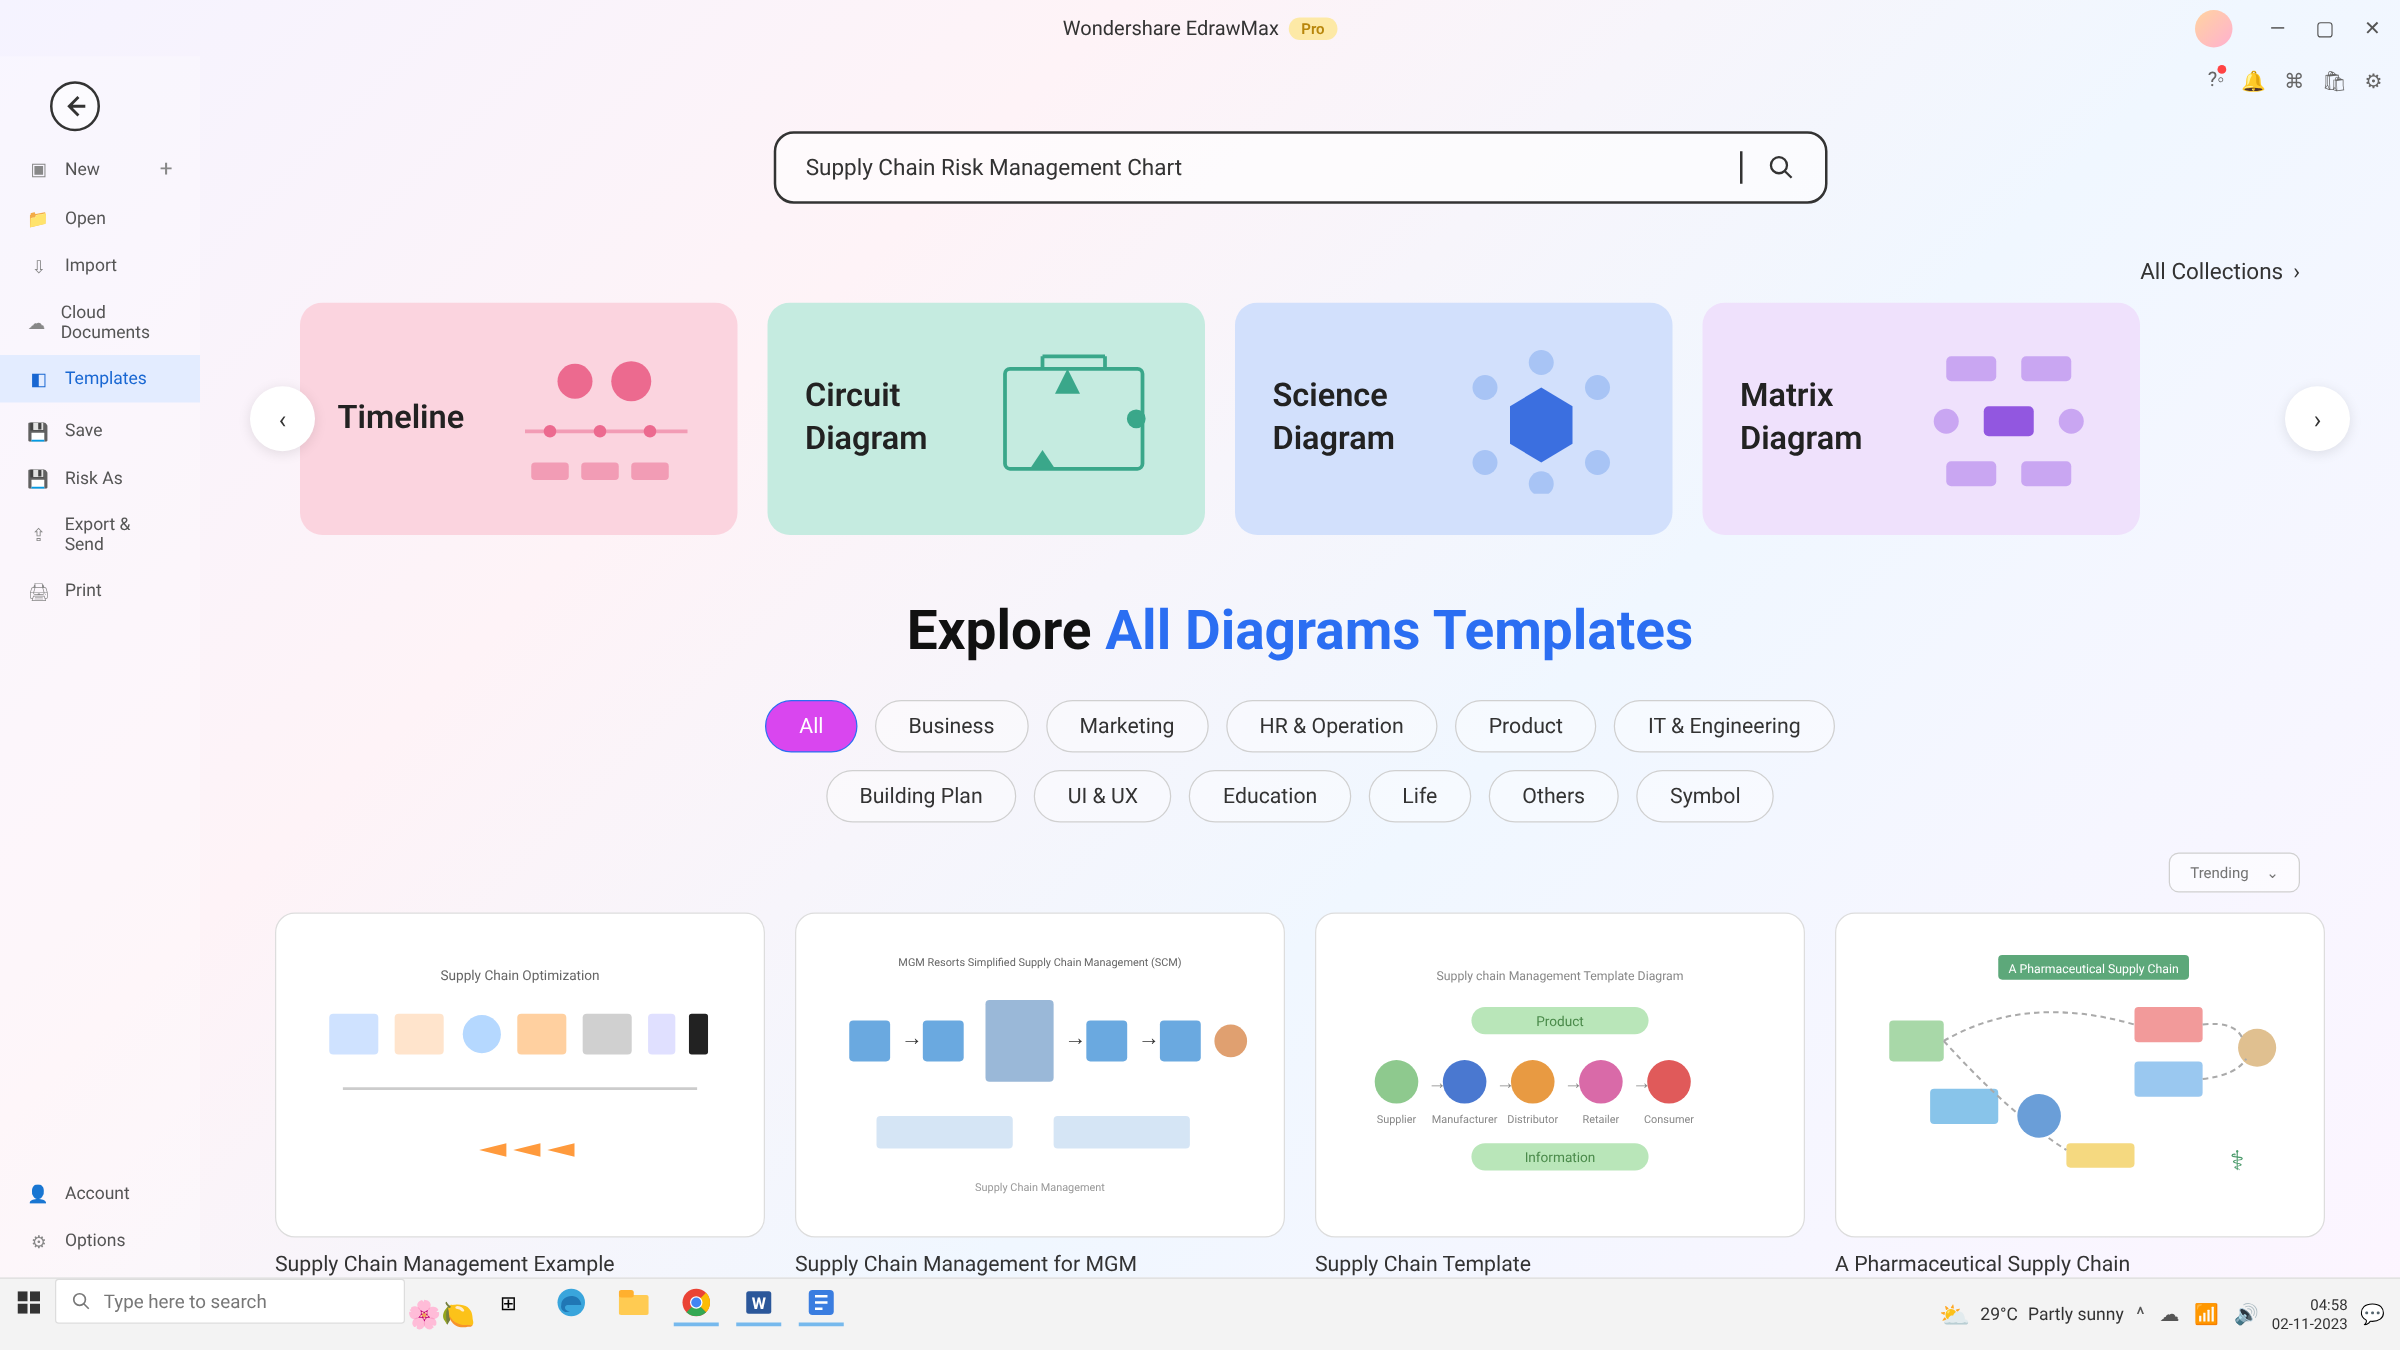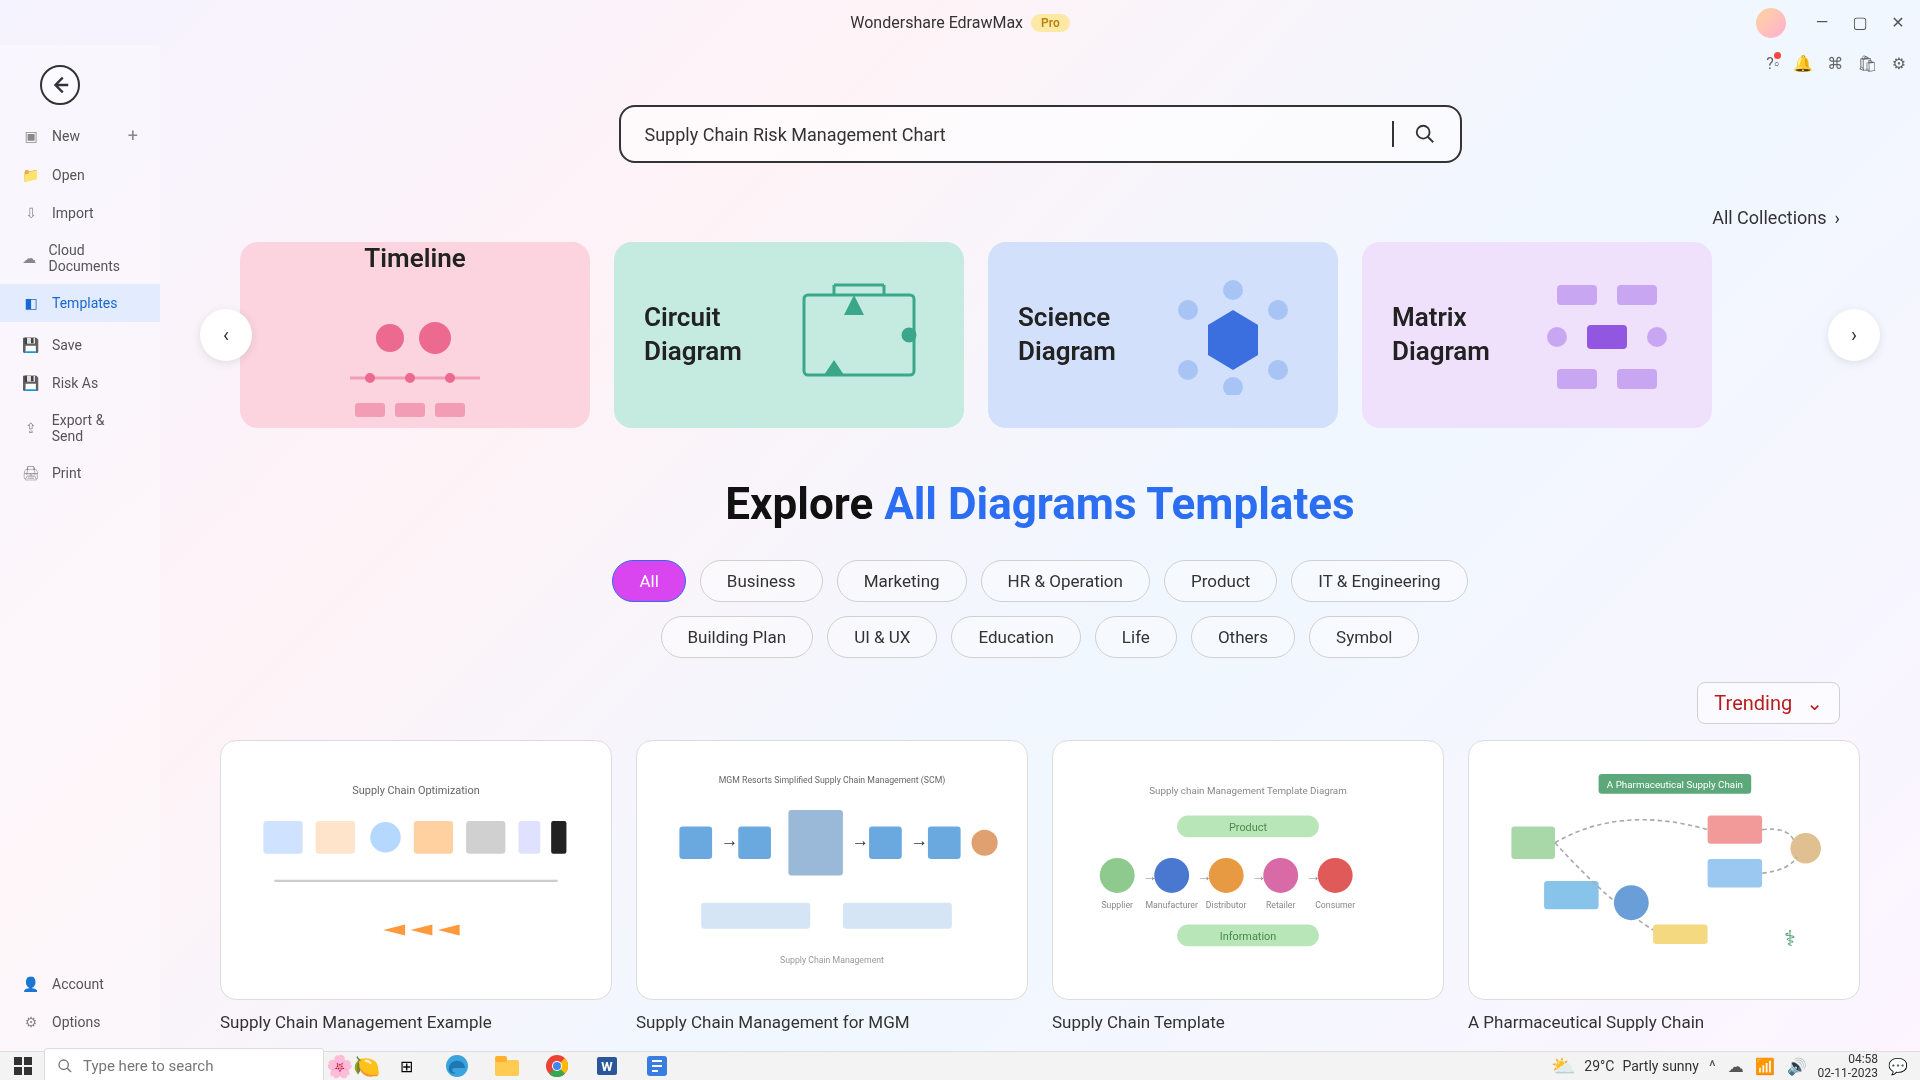--- a/index.html
+++ b/index.html
@@ -52,47 +52,47 @@
 
 
 .carousel-wrap { position: relative; padding: 0 40px; }
 .nav-circle { position: absolute; top: 50%; transform: translateY(-50%); width: 52px; height: 52px; border-radius: 50%; background: #fff; box-shadow: 0 2px 10px rgba(0,0,0,0.1); display: flex; align-items: center; justify-content: center; cursor: pointer; z-index: 2; font-size: 20px; color: #333; }
 .nav-prev { left: 0; }
 .nav-next { right: 0; }
 .carousel { display: flex; gap: 24px; overflow: hidden; }
 .coll-card { width: 350px; height: 186px; border-radius: 18px; display: flex; align-items: center; justify-content: space-between; padding: 0 30px; cursor: pointer; flex-shrink: 0; }
 .coll-title { font-size: 26px; font-weight: 600; color: #222; line-height: 1.3; }
 .coll-ill { width: 150px; height: 120px; display: flex; align-items: center; justify-content: center; }
-.c-pink { background: #fbd4df; flex-direction: column; }
+.c-pink { background: #fbd4df; }
 .c-green { background: #c5ebe0; }
 .c-blue { background: #d2e0fc; }
 .c-purple { background: #efe1fc; }
 
 
 .explore-h { text-align: center; font-size: 44px; font-weight: 700; margin: 50px 0 30px; }
 .explore-h .dark { color: #111; }
 .explore-h .accent { color: #2b6ef2; }
 
 
 .pills { display: flex; flex-wrap: wrap; justify-content: center; gap: 14px; max-width: 940px; margin: 0 auto 24px; }
 .pill { padding: 10px 26px; border: 1px solid #d0d0d0; border-radius: 24px; font-size: 17px; color: #333; cursor: pointer; background: rgba(255,255,255,0.4); }
 .pill.active { background: #d946ef; color: #fff; border-color: #2b6ef2; }
 
 
 .sort-row { display: flex; justify-content: flex-end; padding-right: 40px; margin-bottom: 16px; }
-.sort-dd { border: 1px solid #d0d0d0; border-radius: 8px; padding: 8px 16px; font-size: 20px; color: #b91c1c; display: flex; align-items: center; gap: 14px; cursor: pointer; background: rgba(255,255,255,0.5); }
+.sort-dd { border: 1px solid #d0d0d0; border-radius: 8px; padding: 8px 16px; font-size: 12px; color: #737373; display: flex; align-items: center; gap: 14px; cursor: pointer; background: rgba(255,255,255,0.5); }
 
 
 .tpl-grid { display: flex; gap: 24px; padding: 0 20px; }
 .tpl-card { flex: 1; cursor: pointer; }
 .tpl-thumb { height: 260px; border: 1px solid #ddd; border-radius: 16px; background: #fff; display: flex; align-items: center; justify-content: center; overflow: hidden; padding: 20px; }
 .tpl-title { font-size: 17px; color: #333; margin-top: 12px; }
 
 
-.taskbar { height: 29px; background: #f3f3f3; border-top: 1px solid #ddd; display: flex; align-items: center; padding: 0 4px; gap: 2px; position: relative; }
+.taskbar { height: 58px; background: #f3f3f3; border-top: 1px solid #ddd; display: flex; padding: 0 4px; gap: 2px; position: relative; }
 .tb-btn { height: 38px; padding: 0 10px; display: flex; align-items: center; justify-content: center; cursor: pointer; }
 .tb-search { display: flex; align-items: center; gap: 10px; background: #fff; border: 1px solid #ddd; border-radius: 3px; height: 36px; padding: 0 12px; width: 280px; font-size: 15px; color: #777; }
 .tb-emoji { font-size: 22px; display: flex; align-items: center; }
 .tb-app { height: 38px; width: 48px; display: flex; align-items: center; justify-content: center; cursor: pointer; position: relative; }
 .tb-app.active::after { content: ''; position: absolute; bottom: 0; left: 6px; right: 6px; height: 3px; background: #76b9ed; }
 .tb-right { margin-left: auto; display: flex; align-items: center; gap: 10px; padding-right: 8px; }
 .tb-weather { display: flex; align-items: center; gap: 8px; font-size: 14px; color: #333; }
 .tb-clock { text-align: right; font-size: 12px; line-height: 1.2; color: #333; }
 .tb-tray { display: flex; gap: 12px; align-items: center; color: #555; }
 </style>

